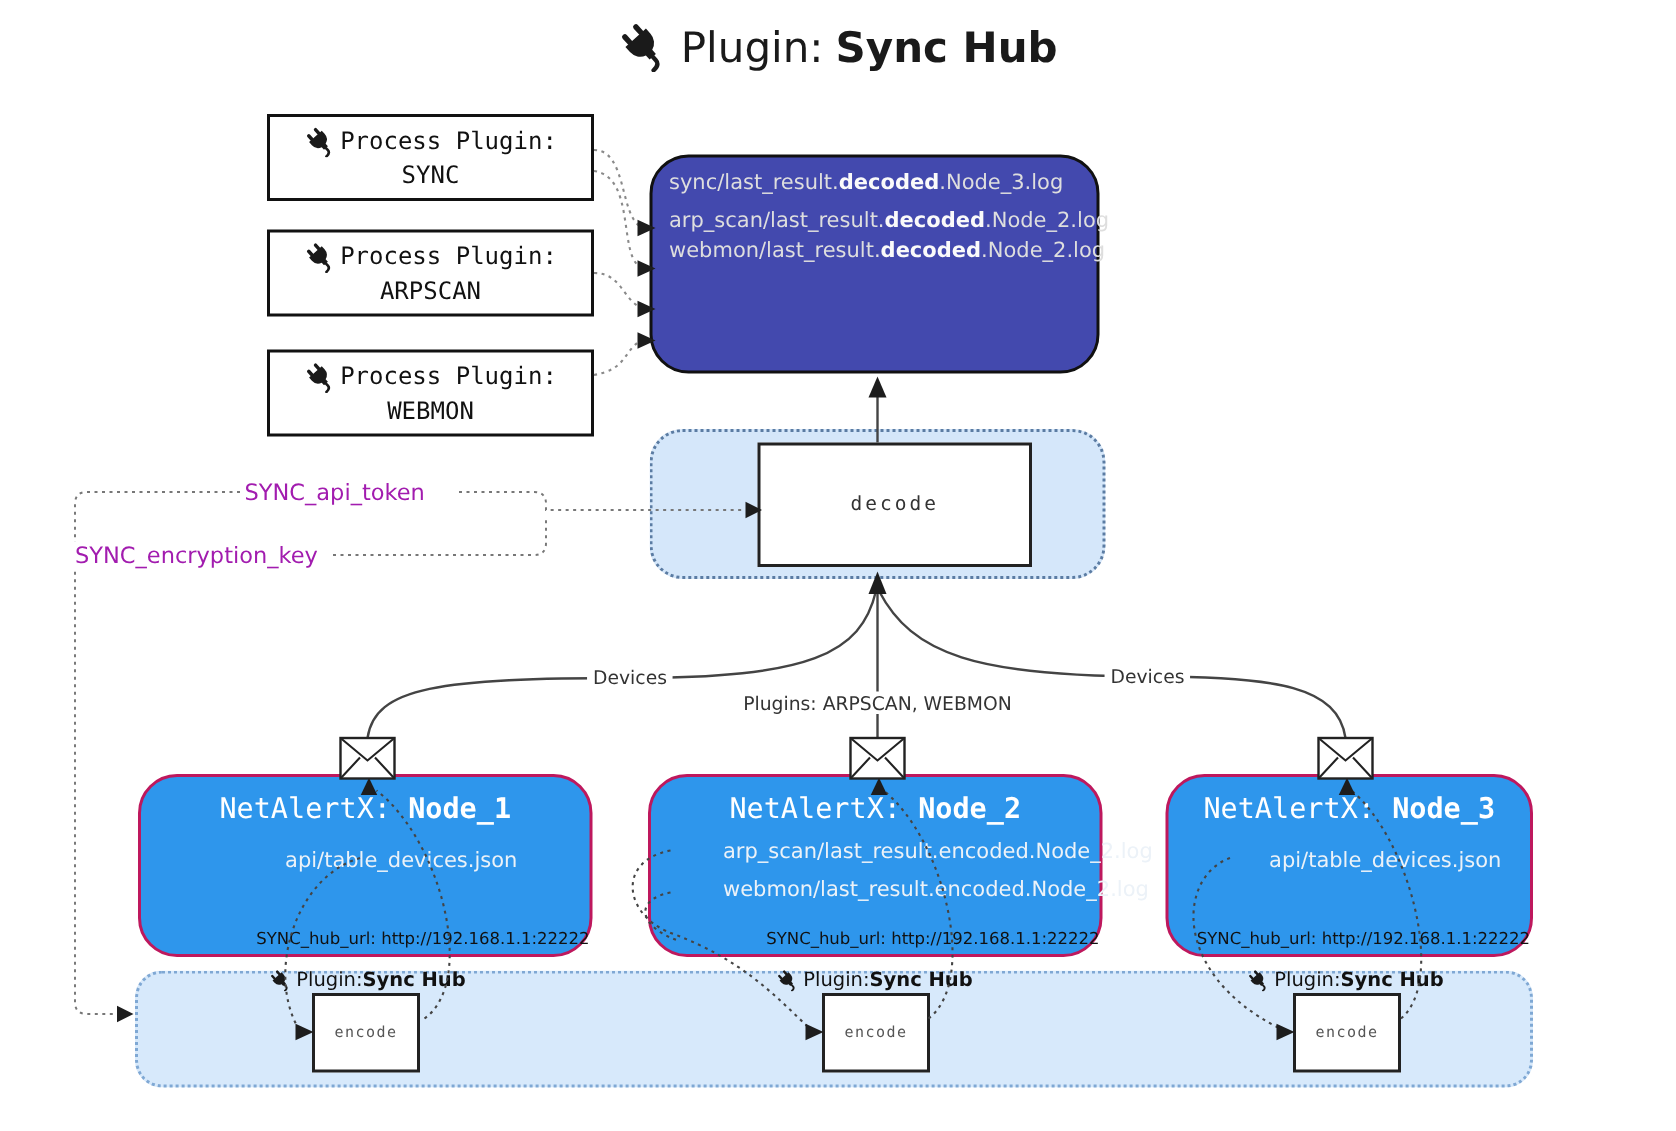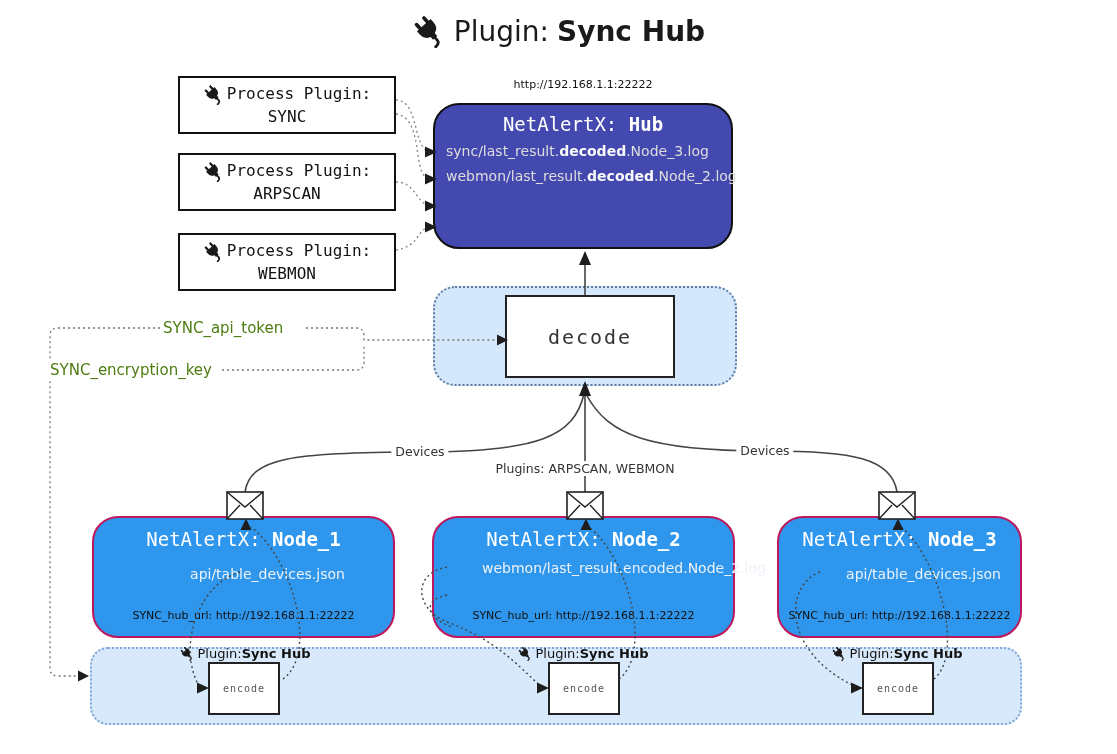--- a/index.html
+++ b/index.html
@@ -31,39 +31,39 @@
   .hub-title b{font-weight:700;}
   .hub-log{font-size:14px;padding-left:11px;line-height:19px;margin-bottom:6px;white-space:nowrap;}
   .hub-log.tight{margin-bottom:1px;}
   .hub-log b{color:#fafafa;font-weight:700;}
 
   
   .decode-wrap{position:absolute;left:433px;top:286px;width:304px;height:100px;
                background:var(--decode-container-fill,#d5e7fa);
                border:2px dotted var(--decode-container-border,#5b7ca3);border-radius:22px;
                box-sizing:border-box;z-index:1;}
-  .decode-box{position:absolute;left:505px;top:295px;width:170px;height:83px;background:#fff;
+  .decode-box{position:absolute;left:505px;top:295px;width:183px;height:83px;background:#fff;
               border:2px solid #222;box-sizing:border-box;display:flex;align-items:center;
-              justify-content:center;font-family:"DejaVu Sans Mono", monospace;font-size:20px;
+              justify-content:center;font-family:"DejaVu Sans Mono", monospace;font-size:13px;
               letter-spacing:2px;color:#333;z-index:2;}
 
   
-  .cfg-label{position:absolute;font-size:15px;color:#4d7c0f;background:#fff;padding:0 2px;z-index:6;
+  .cfg-label{position:absolute;font-size:15px;color:#a21caf;background:#fff;padding:0 2px;z-index:6;
              white-space:nowrap;}
 
   
   .node{position:absolute;top:516px;height:122px;background:var(--node-fill,#2e96ec);
         border:2px solid #be185d;border-radius:26px;box-sizing:border-box;color:#ecf2f8;z-index:2;}
   .node-title{text-align:center;font-family:"DejaVu Sans Mono", monospace;font-size:19px;color:#fff;
               margin-top:10px;white-space:nowrap;}
   .node-title b{font-weight:700;}
   .files{display:flex;flex-direction:column;gap:9px;margin-top:10px;}
   .files.single{margin-top:16px;}
   .node-file{text-align:center;font-size:14px;white-space:nowrap;padding-left:48px;}
-  .node-url{position:absolute;bottom:14px;left:0;width:100%;text-align:center;font-size:11px;color:#111;}
+  .node-url{position:absolute;bottom:4px;left:0;width:100%;text-align:right;font-size:11px;color:#111;}
 
   
   .band{position:absolute;left:90px;top:647px;width:932px;height:78px;background:var(--band-fill,#d7e9fb);
         border:2px dotted var(--band-border,#7fa8d4);border-radius:18px;box-sizing:border-box;z-index:1;}
   .band-label{position:absolute;top:646px;transform:translateX(-50%);display:flex;align-items:center;
               font-size:13px;color:#111;white-space:nowrap;z-index:4;}
   .band-label b{font-weight:700;}
   .encode-box{position:absolute;top:662px;width:72px;height:53px;background:#fff;border:2px solid #222;
               box-sizing:border-box;display:flex;align-items:center;justify-content:center;
               font-family:"DejaVu Sans Mono", monospace;font-size:10px;letter-spacing:1px;color:#555;z-index:2;}
@@ -128,27 +128,26 @@
   <div class="pbox" style="top:233px;">
     <div class="pbox-line1">
       <svg class="plug-md">
           <use href="#plug"></use>
         </svg>
       <span>Process Plugin:</span>
     </div>
     <div class="pbox-name">WEBMON</div>
   </div>
 
-  <div class="hub-url">http://192.168.1.1:22222</div>
   <div class="hub">
-    <div class="hub-title">
-      <span>NetAlertX: </span><b>Hub</b>
-    </div>
     <div class="hub-log">
       <span>sync/last_result.</span><b>decoded</b><span>.Node_3.log</span>
+    </div>
+    <div class="hub-log tight">
+      <span>arp_scan/last_result.</span><b>decoded</b><span>.Node_2.log</span>
     </div>
     <div class="hub-log tight">
       <span>webmon/last_result.</span><b>decoded</b><span>.Node_2.log</span>
     </div>
   </div>
 
   <div class="decode-wrap"></div>
   <div class="decode-box">
     <span>decode</span>
   </div>
@@ -167,20 +166,21 @@
     <div class="files single">
       <div class="node-file">api/table_devices.json</div>
     </div>
     <div class="node-url">SYNC_hub_url: http://192.168.1.1:22222</div>
   </div>
   <div class="node" style="left:432px;width:303px;">
     <div class="node-title">
       <span>NetAlertX: </span><b>Node_2</b>
     </div>
     <div class="files">
+      <div class="node-file">arp_scan/last_result.encoded.Node_2.log</div>
       <div class="node-file">webmon/last_result.encoded.Node_2.log</div>
     </div>
     <div class="node-url">SYNC_hub_url: http://192.168.1.1:22222</div>
   </div>
   <div class="node" style="left:777px;width:245px;">
     <div class="node-title">
       <span>NetAlertX: </span><b>Node_3</b>
     </div>
     <div class="files single">
       <div class="node-file">api/table_devices.json</div>

